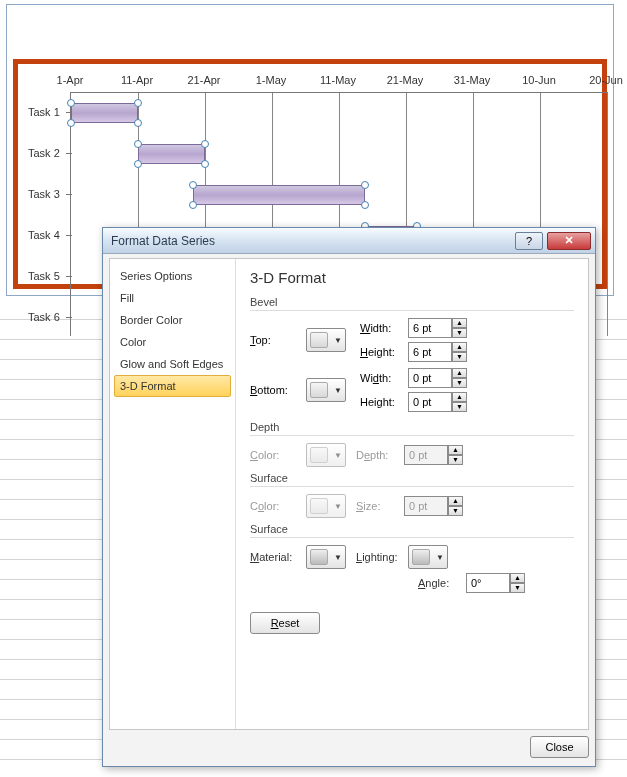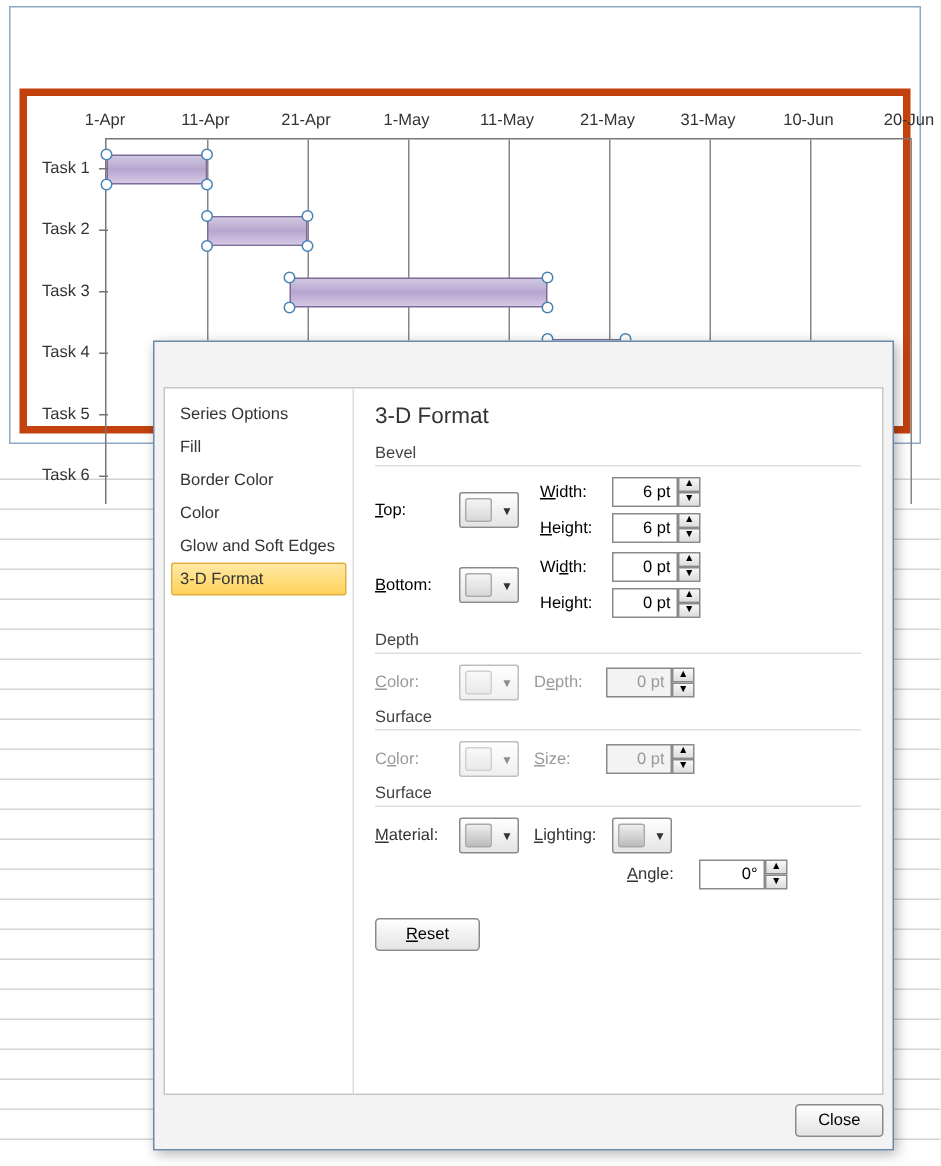--- a/index.html
+++ b/index.html
@@ -38,21 +38,21 @@
 .row .lbl { width: 56px; color: #333; }
 .row .lbl.disabled, .row .val.disabled { color: #9a9a9a; }
 .picker { width: 40px; height: 24px; border: 1px solid #8a8a8a; border-radius: 2px; background: linear-gradient(#fff,#e4e4e4); margin-right: 10px; display: flex; align-items: center; justify-content: space-between; padding: 0 3px; }
 .picker .sw { width: 18px; height: 16px; background: linear-gradient(#f5f5f5,#d8d8d8); border: 1px solid #aaa; border-radius: 2px; }
 .picker .ar { font-size: 8px; color: #333; }
 .picker.disabled { opacity: .55; }
 .pair { display: flex; flex-direction: column; gap: 2px; margin-left: 4px; }
 .pair .prow { display: flex; align-items: center; height: 22px; }
 .pair .plabel { width: 48px; }
 .spin { display: flex; align-items: center; }
-.spin input { width: 44px; height: 20px; border: 1px solid #8a8a8a; padding: 0 4px; background: #fff; text-align: right; }
+.spin input { width: 44px; height: 20px; border: 1px solid #8a8a8a; padding: 0 4px; background: #fff; }
 .spin input:disabled { background: #f3f3f3; color: #9a9a9a; }
 .spin .btns { display: flex; flex-direction: column; }
 .spin .btns div { width: 15px; height: 10px; border: 1px solid #8a8a8a; background: linear-gradient(#f8f8f8,#ddd); font-size: 7px; line-height: 8px; text-align: center; }
 .reset-btn { margin-top: 16px; width: 70px; height: 22px; border: 1px solid #8a8a8a; border-radius: 3px; background: linear-gradient(#fff,#e4e4e4); }
 .footer { position: absolute; left: 6px; right: 6px; bottom: 6px; height: 26px; display: flex; justify-content: flex-end; align-items: center; }
 .close-btn { width: 59px; height: 22px; border: 1px solid #8a8a8a; border-radius: 3px; background: linear-gradient(#fff,#e4e4e4); }
 .u { text-decoration: underline; }
 .bevel-block { display: flex; align-items: center; margin-bottom: 4px; }
 .bevel-block .lbl { width: 56px; }
 </style>
@@ -147,20 +147,29 @@
       <div class="handle" style="left:346px;top:153px"></div>
       <div class="handle" style="left:346px;top:174px"></div>
       <div class="handle" style="left:454px;top:174px"></div>
       <div class="handle" style="left:346px;top:194px"></div>
       <div class="handle" style="left:454px;top:194px"></div>
     </div>
   </div>
 </div>
 
 <div class="dialog">
+  <div class="titlebar">
+    <span class="title">Format Data Series</span>
+    <div class="tbtn">
+        <span>?</span>
+      </div>
+    <div class="tbtn close">
+        <span>✕</span>
+      </div>
+  </div>
 
   <div class="dialog-body">
     <div class="cat-list">
       <div class="cat-item">Series Options</div>
       <div class="cat-item">Fill</div>
       <div class="cat-item">Border Color</div>
       <div class="cat-item">Color</div>
       <div class="cat-item">Glow and Soft Edges</div>
       <div class="cat-item selected">3-D Format</div>
     </div>

